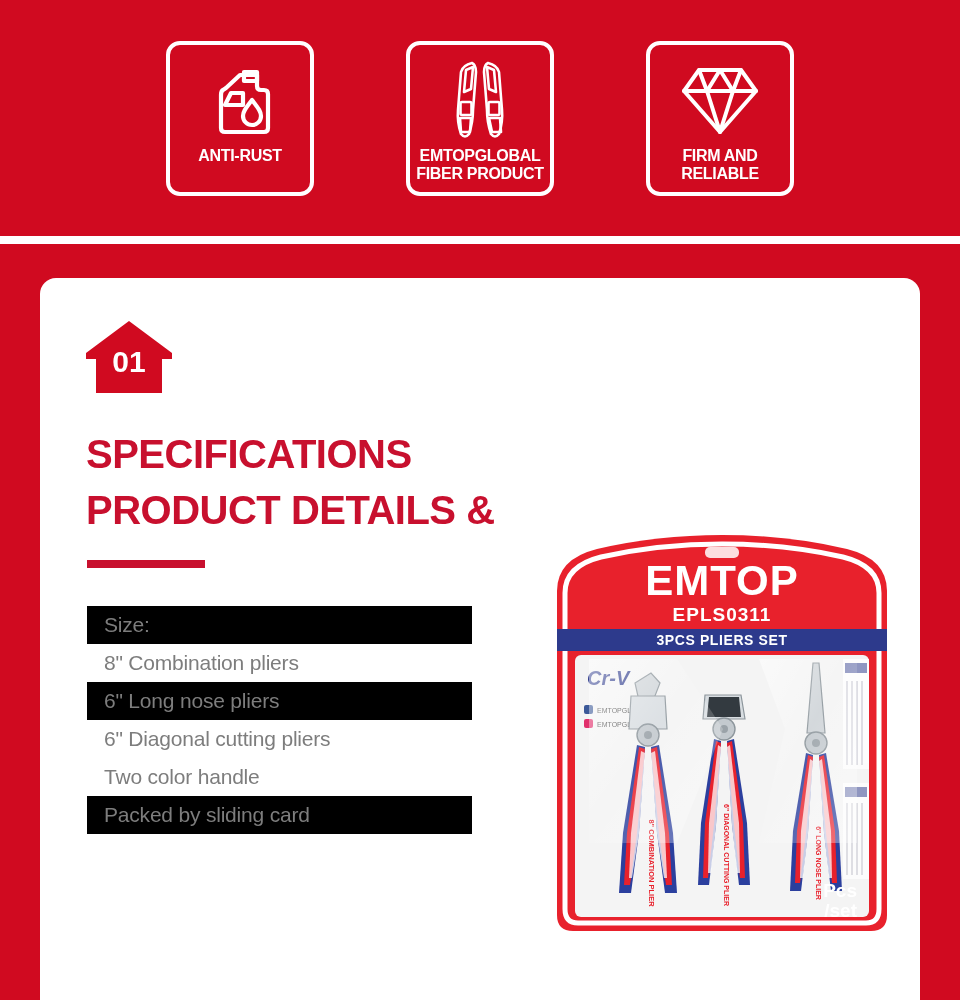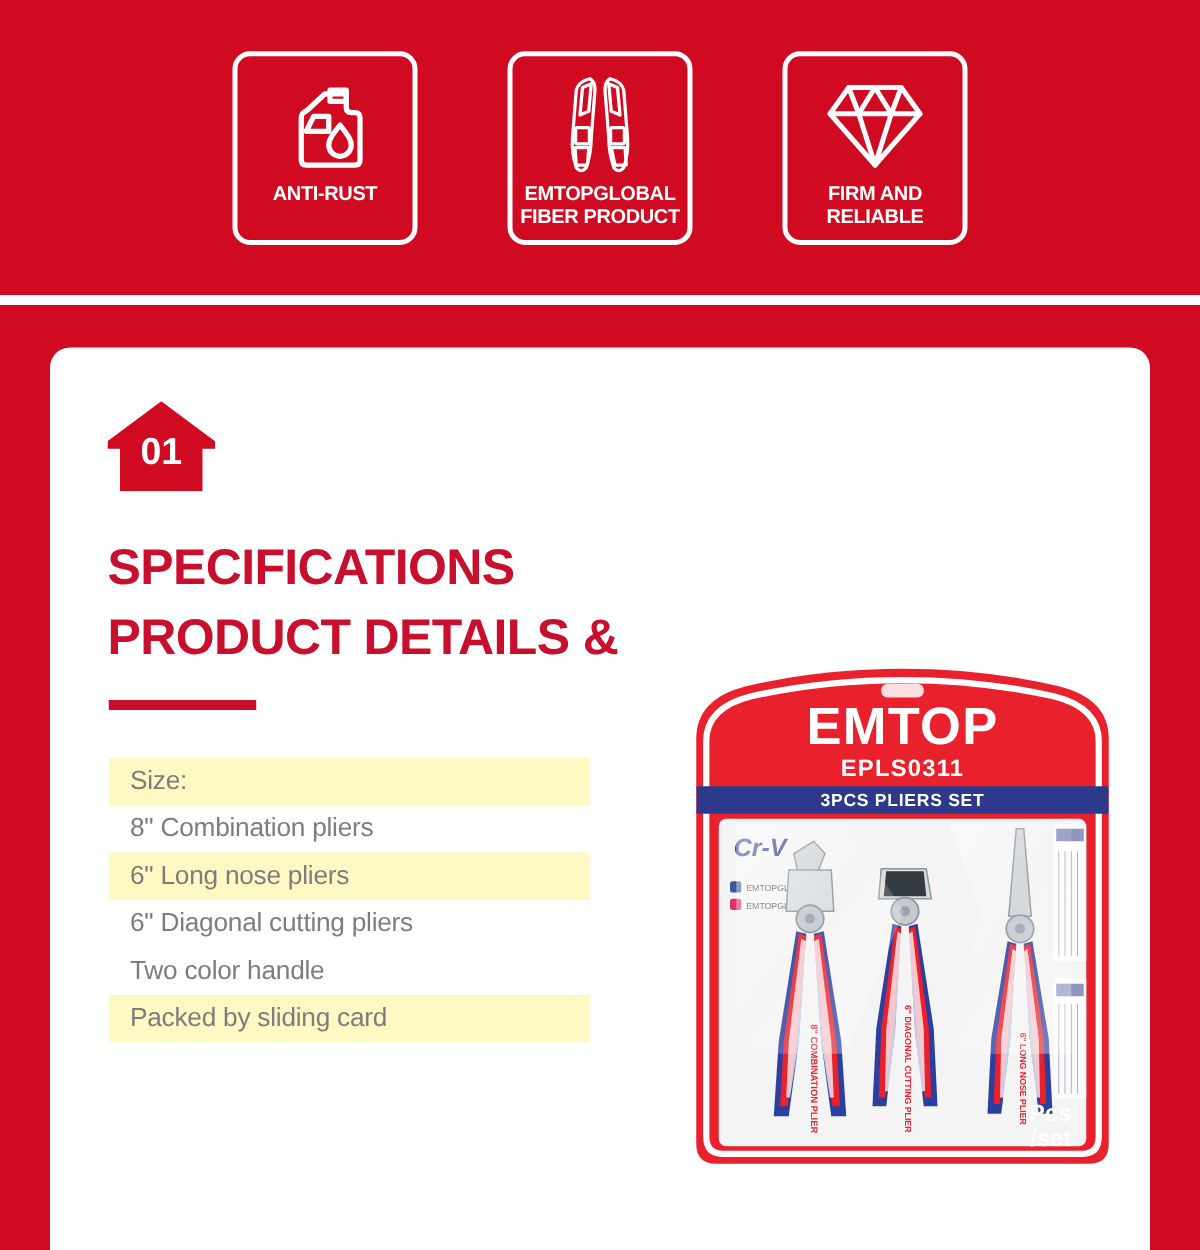--- a/index.html
+++ b/index.html
@@ -24,21 +24,21 @@
     background: #d00a20;
   }
   .feature-row {
     position: absolute;
     left: 0; top: 0;
     width: 960px;
     height: 236px;
     display: flex;
     align-items: center;
     justify-content: center;
-    gap: 72px;
+    gap: 92px;
   }
   .feature-card {
     width: 148px;
     height: 155px;
     border: 4px solid #ffffff;
     border-radius: 14px;
     display: flex;
     flex-direction: column;
     align-items: center;
     justify-content: flex-start;
@@ -137,21 +137,21 @@
     height: 38px;
     display: flex;
     align-items: center;
     padding-left: 17px;
     box-sizing: border-box;
     color: #7d7d7d;
     font-size: 21px;
     font-weight: normal;
     letter-spacing: -0.2px;
   }
-  .spec-row.shaded { background: #fef9c3; }
+  .spec-row.shaded { background: #000000; }
   .spec-row.plain  { background: #ffffff; }
 
   
   .product-figure {
     position: absolute;
     left: 487px; top: 255px;
     width: 390px;
     height: 410px;
   }
 </style>

